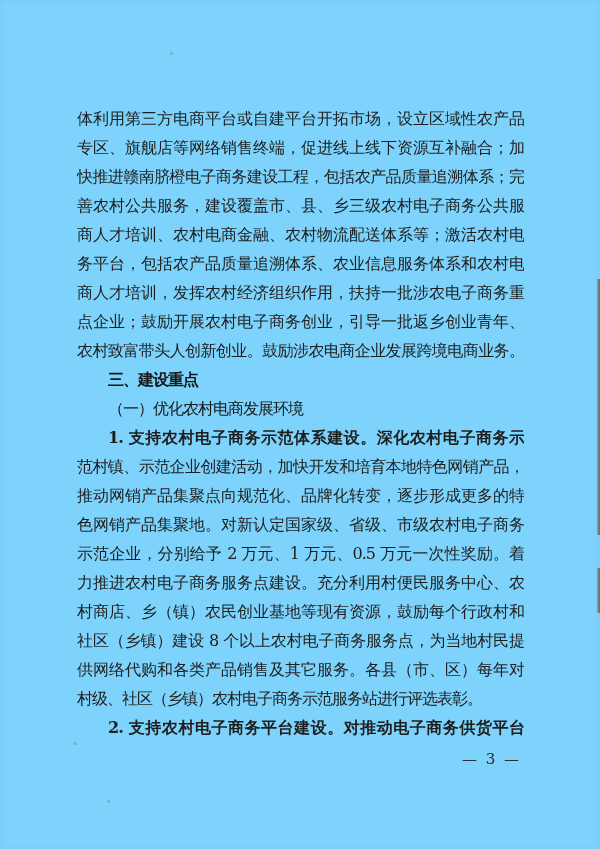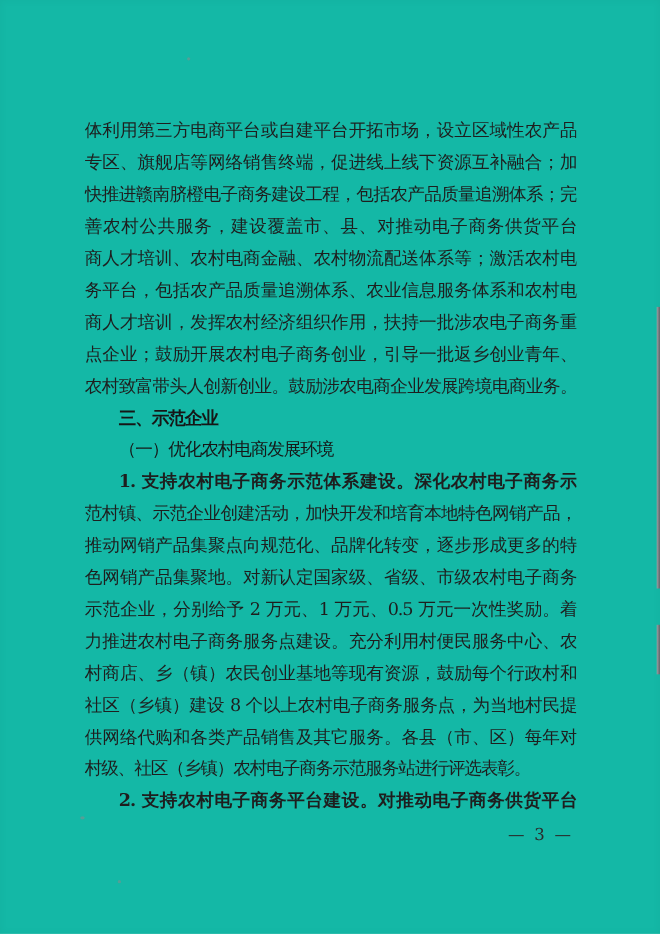--- a/index.html
+++ b/index.html
@@ -4,21 +4,21 @@
 <style>
   html, body {
     margin: 0;
     padding: 0;
     background: #ffffff;
   }
   .page {
     position: relative;
     width: 600px;
     height: 849px;
-    background: #14b8a6;
+    background: #7dd3fc;
     overflow: hidden;
     font-family: "DejaVu Serif", "Liberation Serif", serif;
     box-shadow: inset 0 0 8px rgba(0,0,0,0.04);
   }
   .textblock {
     position: absolute;
     left: 77px;
     top: 104px;
     width: 447px;
   }
@@ -86,27 +86,27 @@
   <div class="speck s2"></div>
   <div class="speck s3"></div>
 
   <div class="edge-line seg-a"></div>
   <div class="edge-line seg-b"></div>
 
   <div class="textblock">
     <div class="ln">体利用第三方电商平台或自建平台开拓市场，设立区域性农产品</div>
     <div class="ln">专区、旗舰店等网络销售终端，促进线上线下资源互补融合；加</div>
     <div class="ln">快推进赣南脐橙电子商务建设工程，包括农产品质量追溯体系；完</div>
-    <div class="ln">善农村公共服务，建设覆盖市、县、对推动电子商务供货平台</div>
+    <div class="ln">善农村公共服务，建设覆盖市、县、乡三级农村电子商务公共服</div>
     <div class="ln">商人才培训、农村电商金融、农村物流配送体系等；激活农村电</div>
     <div class="ln">务平台，包括农产品质量追溯体系、农业信息服务体系和农村电</div>
     <div class="ln">商人才培训，发挥农村经济组织作用，扶持一批涉农电子商务重</div>
     <div class="ln">点企业；鼓励开展农村电子商务创业，引导一批返乡创业青年、</div>
     <div class="ln">农村致富带头人创新创业。鼓励涉农电商企业发展跨境电商业务。</div>
-    <div class="ln h1 ind left">三、示范企业</div>
+    <div class="ln h1 ind left">三、建设重点</div>
     <div class="ln h2 ind left">（一）优化农村电商发展环境</div>
     <div class="ln ind">1. 支持农村电子商务示范体系建设。深化农村电子商务示</div>
     <div class="ln">范村镇、示范企业创建活动，加快开发和培育本地特色网销产品，</div>
     <div class="ln">推动网销产品集聚点向规范化、品牌化转变，逐步形成更多的特</div>
     <div class="ln">色网销产品集聚地。对新认定国家级、省级、市级农村电子商务</div>
     <div class="ln">示范企业，分别给予 2 万元、1 万元、0.5 万元一次性奖励。着</div>
     <div class="ln">力推进农村电子商务服务点建设。充分利用村便民服务中心、农</div>
     <div class="ln">村商店、乡（镇）农民创业基地等现有资源，鼓励每个行政村和</div>
     <div class="ln">社区（乡镇）建设 8 个以上农村电子商务服务点，为当地村民提</div>
     <div class="ln">供网络代购和各类产品销售及其它服务。各县（市、区）每年对</div>

